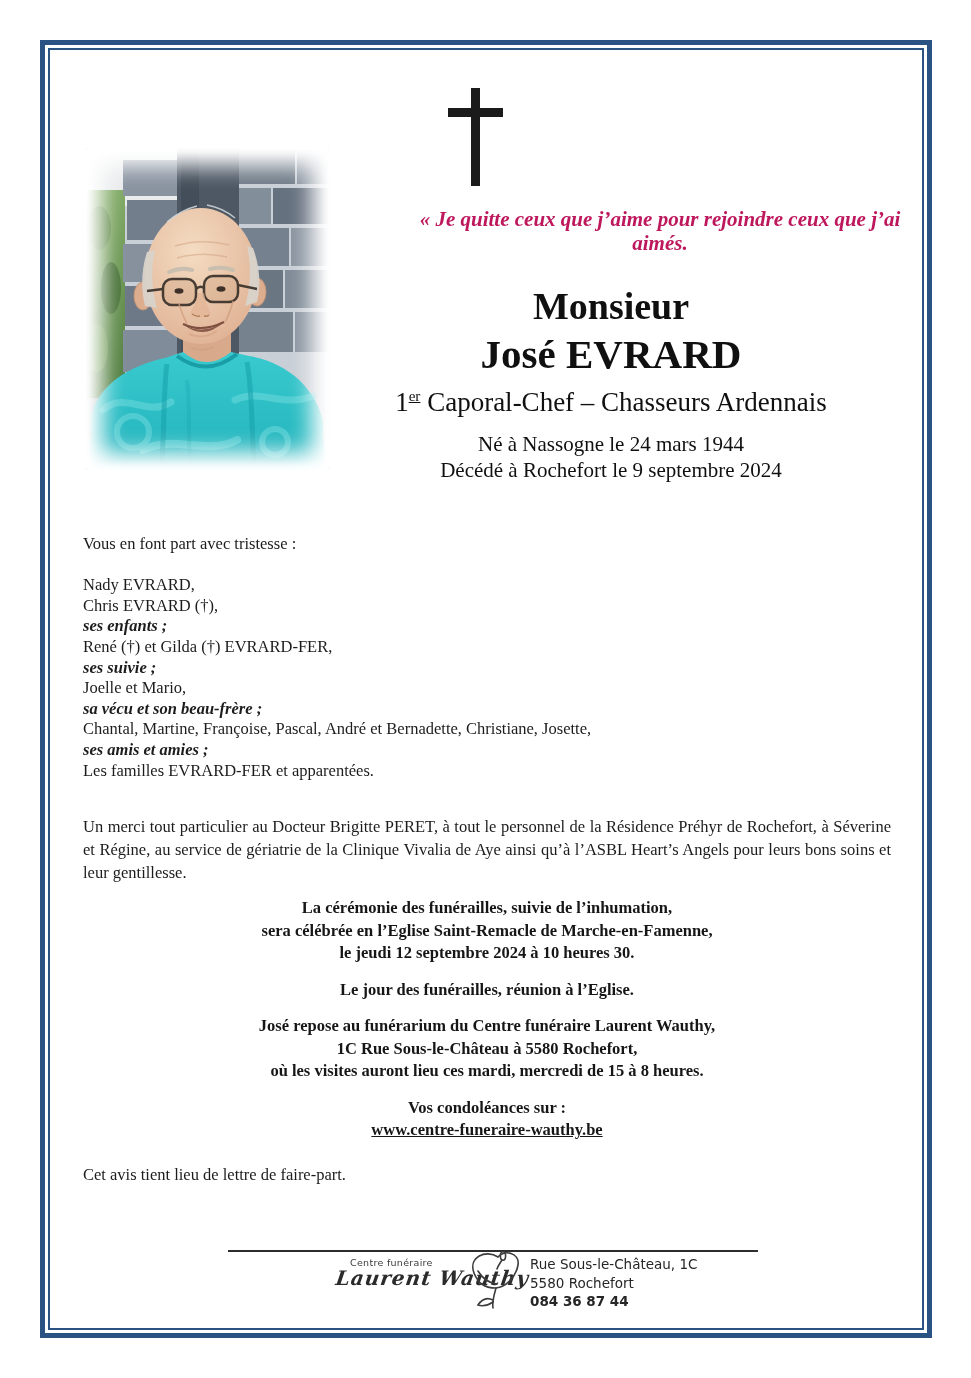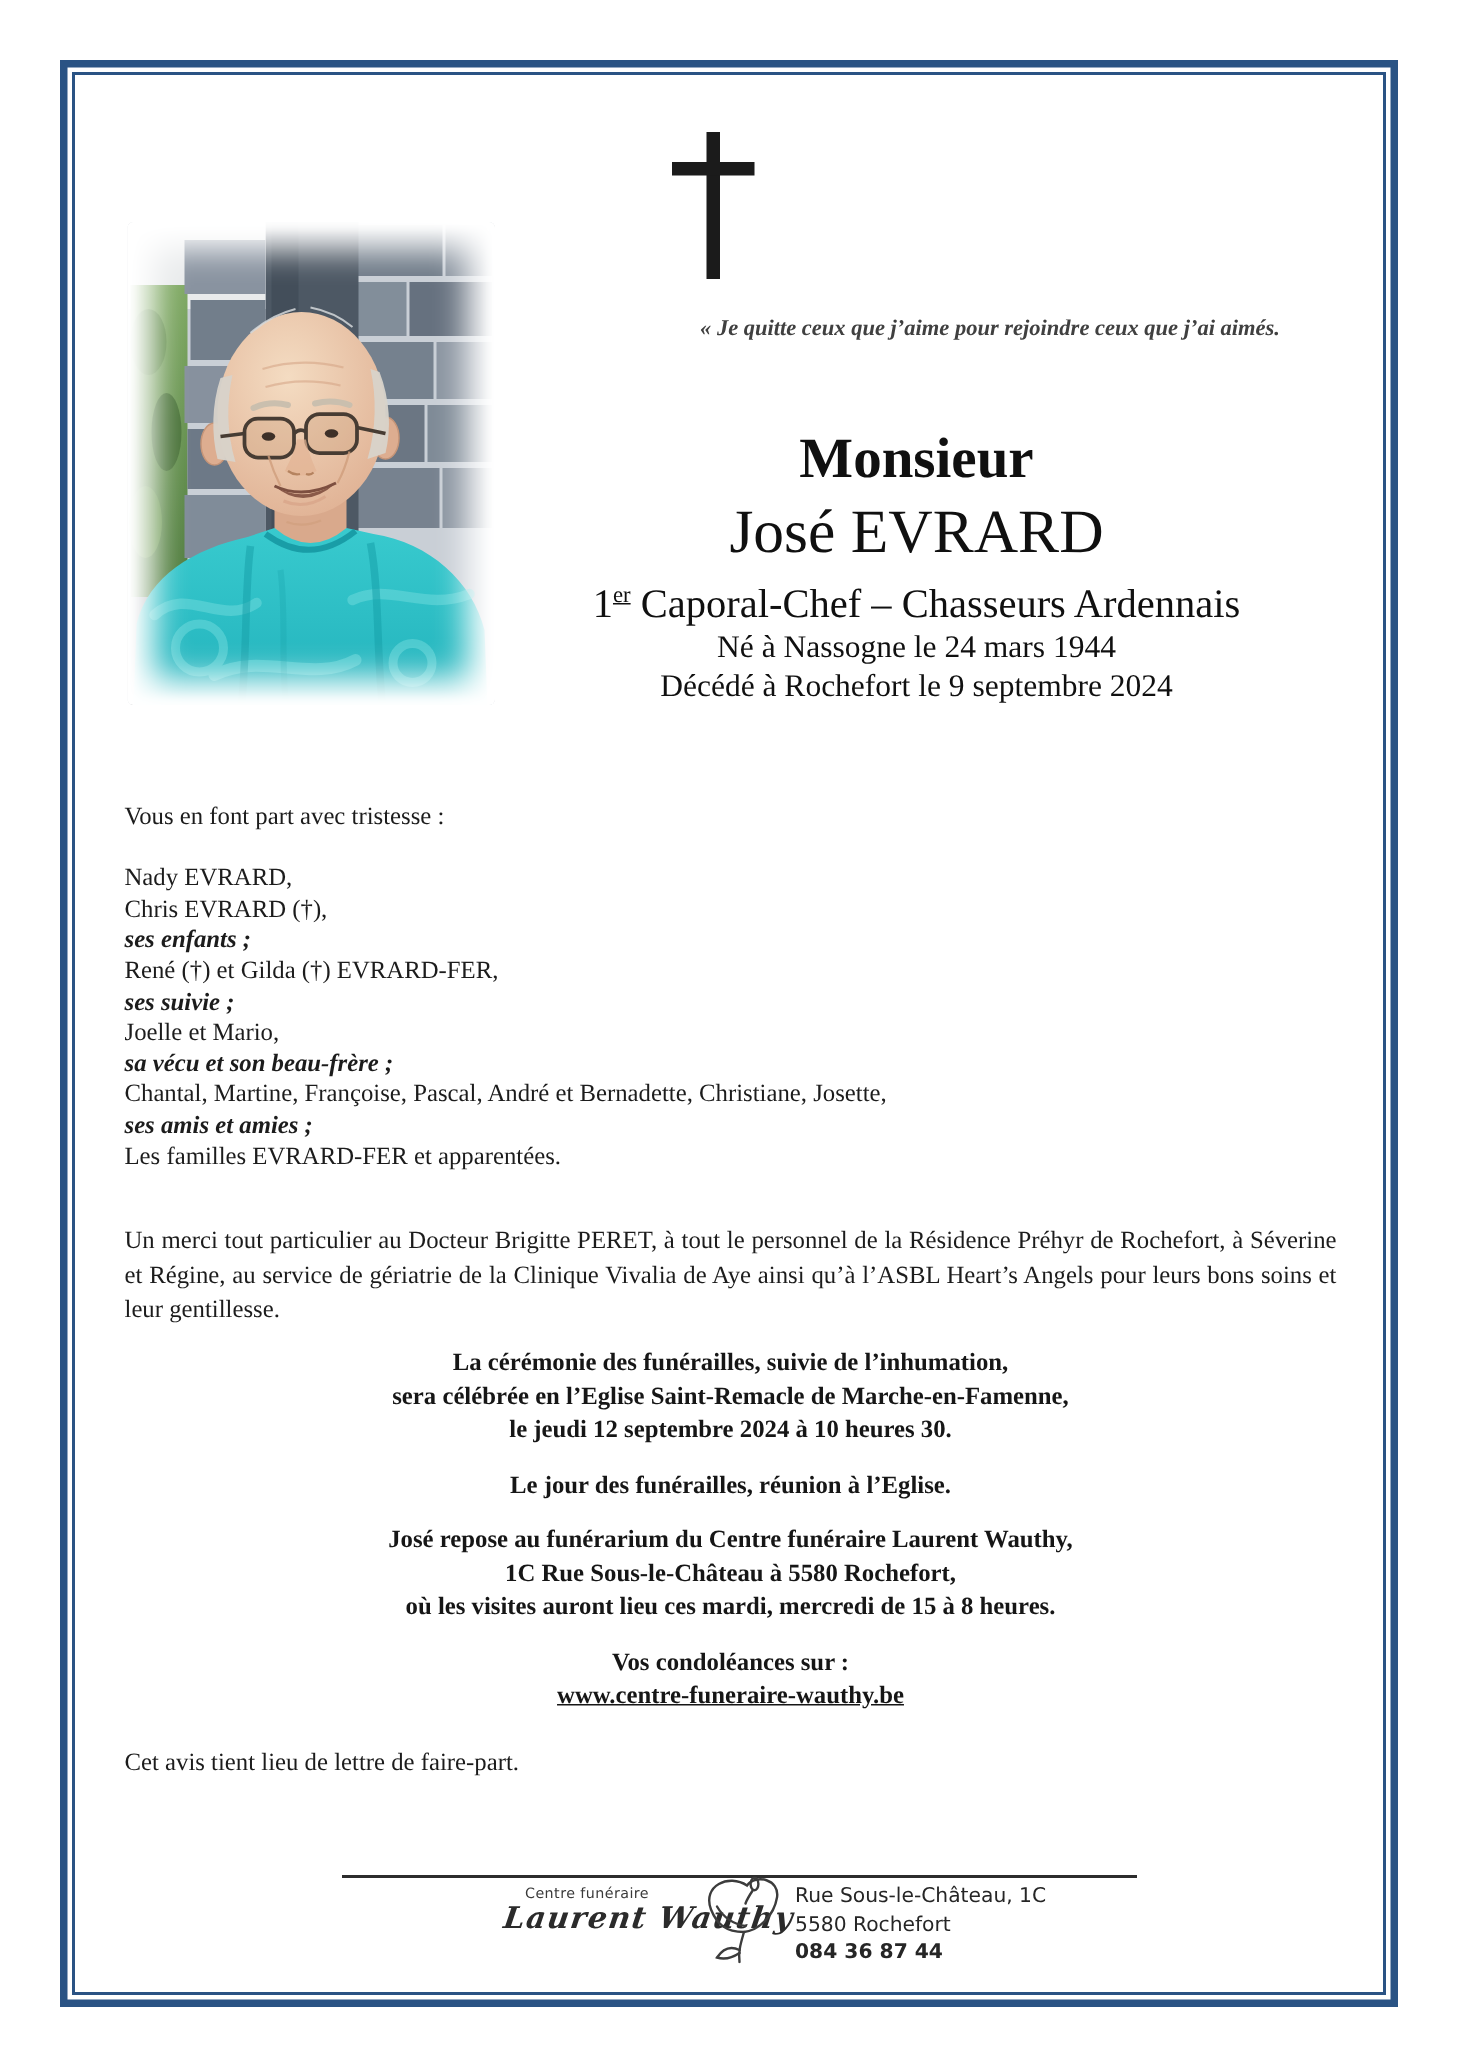--- a/index.html
+++ b/index.html
@@ -20,29 +20,29 @@
   .vignette { position:absolute; inset:0; border-radius:4px;
     box-shadow: inset 0 0 22px 18px #ffffff, inset 0 0 6px 4px rgba(255,255,255,.8);
     pointer-events:none; }
 
   
   .cross-v { position:absolute; left:471px; top:88px; width:9px; height:98px; background:#1b1b1b; }
   .cross-h { position:absolute; left:448px; top:108px; width:55px; height:9px; background:#1b1b1b; }
 
   
   .quote { position:absolute; left:400px; top:207px; width:520px; text-align:center;
-    font-weight:bold; font-style:italic; font-size:15px; line-height:24px; color:#404040; }
+    font-weight:bold; font-style:italic; font-size:21px; line-height:24px; color:#be185d; }
 
   
   .name-block { position:absolute; left:351px; top:283px; width:520px; text-align:center; color:#101010; }
   .nb-title { font-size:38px; font-weight:bold; line-height:46px; }
-  .nb-name  { font-size:41px; font-weight:normal; line-height:50px; }
+  .nb-name  { font-size:41px; font-weight:bold; line-height:50px; }
   .nb-rank  { font-size:27px; line-height:32px; margin-top:7px; font-weight:normal; }
   .nb-rank sup { font-size:0.56em; line-height:0;text-decoration:underline; }
-  .nb-dates { font-size:21px; line-height:26px; }
+  .nb-dates { font-size:21px; line-height:26px; margin-top:13px; }
 
   
   .people { position:absolute; left:83px; top:534px; width:808px;
     font-size:16.5px; line-height:20.6px; }
   .people .relation { text-align:left; font-weight:bold; font-style:italic; }
   .spacer { height:20.6px; }
 
   
   .thanks { position:absolute; left:83px; top:815px; width:808px;
     font-size:16.5px; line-height:23px; text-align:justify; }

